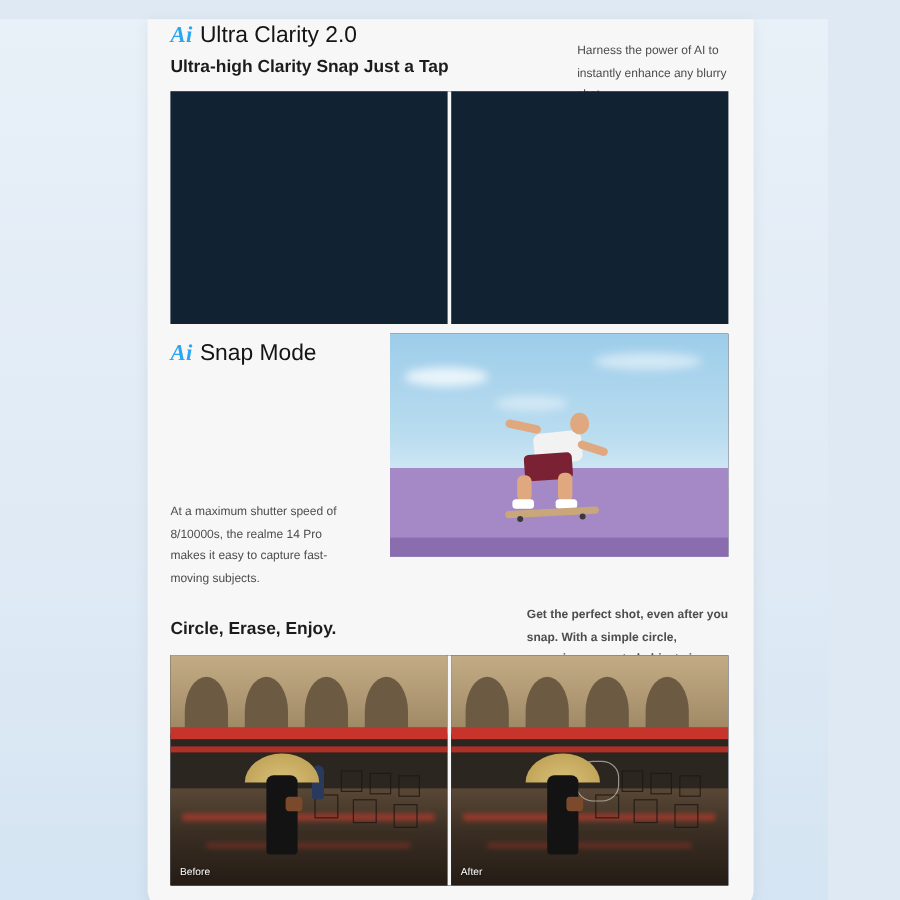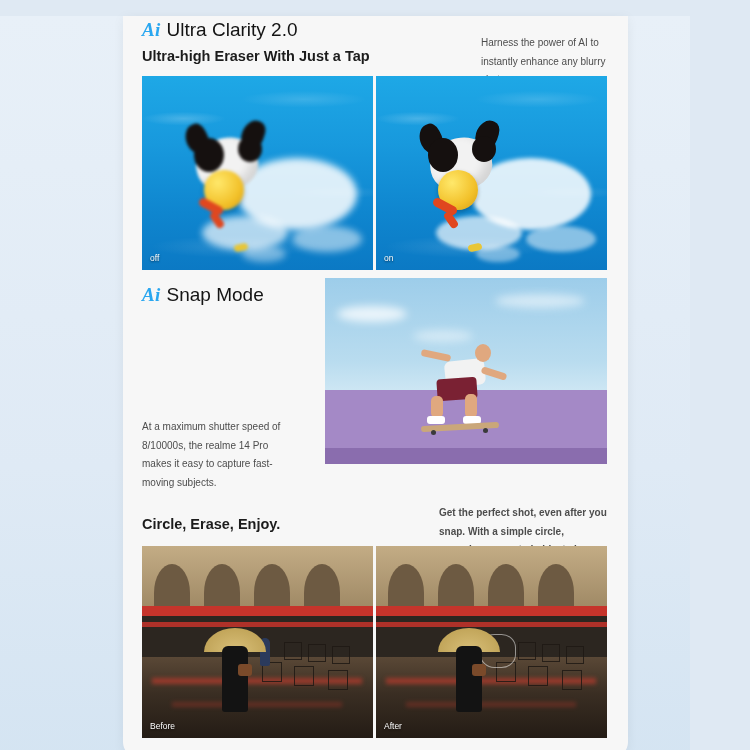--- a/index.html
+++ b/index.html
@@ -179,67 +179,27 @@
 </head>
 <body>
 
 <div class="page">
   <div class="card">
     <div class="inner">
 
       <div class="sec-title" style="left:19px; top:3px;">
         <span class="ai-mark">Ai</span><span>Ultra Clarity 2.0</span>
       </div>
-      <div class="sec-sub" style="left:19px; top:32px;">Ultra-high Eraser With Just a Tap</div>
+      <div class="sec-sub" style="left:19px; top:32px;">Ultra-high Clarity Snap Just a Tap</div>
       <div class="sec-desc" style="left:358px; top:18px; width:146px;">Harness the power of AI to instantly enhance any blurry shot.</div>
 
       <div class="imgframe" style="left:19px; top:60px; width:465px; height:194px;">
 
-        <div class="half" style="left:0; width:231px;">
-          <div class="pool"></div>
-          <div class="blurwrap blurry" style="position:absolute; inset:0;">
-            <div class="splash" style="left:95px; top:82px; width:120px; height:72px;"></div>
-            <div class="splash" style="left:60px; top:140px; width:86px; height:34px; opacity:.8;"></div>
-            <div class="splash" style="left:150px; top:150px; width:70px; height:26px; opacity:.6;"></div>
-            <div class="ear" style="left:44px; top:48px; transform:rotate(-25deg);"></div>
-            <div class="ear" style="left:100px; top:44px; transform:rotate(18deg);"></div>
-            <div class="dog-head" style="left:54px; top:62px;"></div>
-            <div class="dog-patch" style="left:52px; top:62px; width:30px; height:34px;"></div>
-            <div class="dog-patch" style="left:96px; top:60px; width:24px; height:26px;"></div>
-            <div class="dog-patch" style="left:74px; top:104px; width:12px; height:10px;"></div>
-            <div class="ball" style="left:62px; top:94px;"></div>
-            <div class="ball-strap" style="left:56px; top:126px; width:26px; height:9px; transform:rotate(28deg);"></div>
-            <div class="ball-strap" style="left:66px; top:140px; width:18px; height:8px; transform:rotate(55deg);"></div>
-            <div class="splash" style="left:100px; top:170px; width:44px; height:16px; opacity:.5;"></div>
-            <div class="ball-strap" style="left:92px; top:168px; width:14px; height:7px; background:#e8c637; transform:rotate(-12deg);"></div>
-          </div>
-          <div class="corner-label" style="left:8px; bottom:7px;">off</div>
-        </div>
         <div class="divider-gap" style="left:231px;"></div>
 
-        <div class="half" style="left:234px; width:231px;">
-          <div class="pool"></div>
-          <div class="blurwrap sharp" style="position:absolute; inset:0;">
-            <div class="splash" style="left:95px; top:82px; width:120px; height:72px; filter:blur(2px);"></div>
-            <div class="splash" style="left:60px; top:140px; width:86px; height:34px; opacity:.8; filter:blur(2px);"></div>
-            <div class="splash" style="left:150px; top:150px; width:70px; height:26px; opacity:.6; filter:blur(2px);"></div>
-            <div class="ear" style="left:44px; top:48px; transform:rotate(-25deg);"></div>
-            <div class="ear" style="left:100px; top:44px; transform:rotate(18deg);"></div>
-            <div class="dog-head" style="left:54px; top:62px;"></div>
-            <div class="dog-patch" style="left:52px; top:62px; width:30px; height:34px;"></div>
-            <div class="dog-patch" style="left:96px; top:60px; width:24px; height:26px;"></div>
-            <div class="dog-patch" style="left:74px; top:104px; width:12px; height:10px;"></div>
-            <div class="ball" style="left:62px; top:94px;"></div>
-            <div class="ball-strap" style="left:56px; top:126px; width:26px; height:9px; transform:rotate(28deg);"></div>
-            <div class="ball-strap" style="left:66px; top:140px; width:18px; height:8px; transform:rotate(55deg);"></div>
-            <div class="splash" style="left:100px; top:170px; width:44px; height:16px; opacity:.5; filter:blur(2px);"></div>
-            <div class="ball-strap" style="left:92px; top:168px; width:14px; height:7px; background:#e8c637; transform:rotate(-12deg);"></div>
-          </div>
-          <div class="corner-label" style="left:8px; bottom:7px;">on</div>
-        </div>
       </div>
 
       <div class="sec-title" style="left:19px; top:268px;">
         <span class="ai-mark">Ai</span><span>Snap Mode</span>
       </div>
       <div class="sec-desc" style="left:19px; top:402px; width:140px;">At a maximum shutter speed of 8/10000s, the realme 14 Pro makes it easy to capture fast-moving subjects.</div>
 
       <div class="imgframe" style="left:202px; top:262px; width:282px; height:186px;">
         <div class="skatebg"></div>
         <div class="sk-cloud" style="left:12px; top:28px; width:70px; height:16px;"></div>

